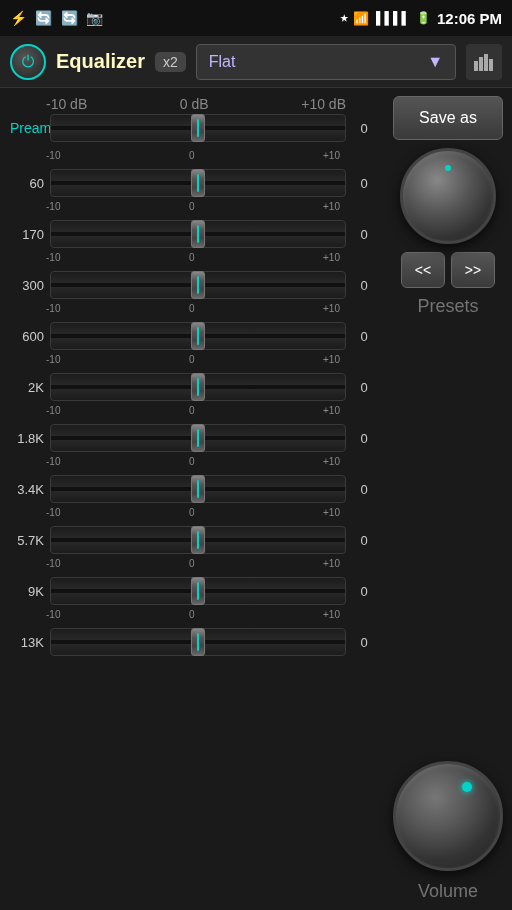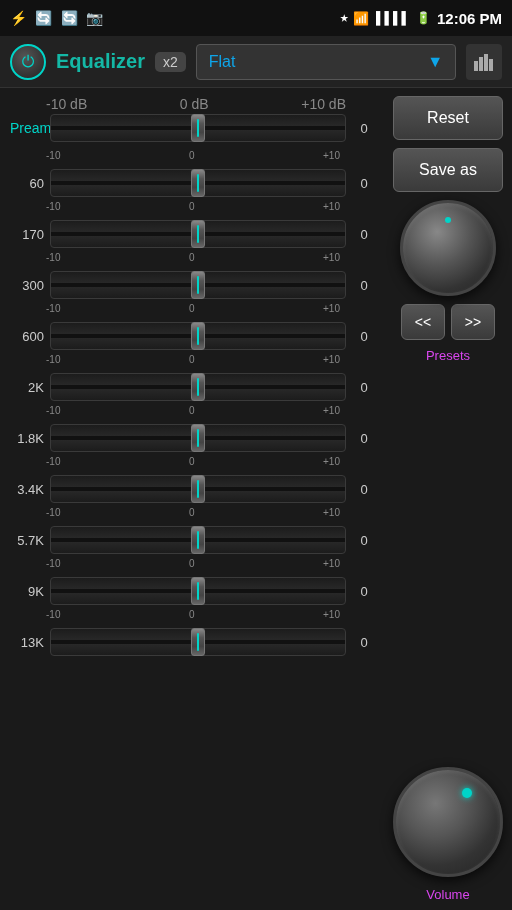--- a/index.html
+++ b/index.html
@@ -51,21 +51,21 @@
       cursor: pointer;
     }
     .power-btn::after {
       content: '⏻';
       color: #00d4c8;
       font-size: 16px;
     }
     .app-title {
       font-size: 20px;
       font-weight: bold;
-      color: #14b8a6;
+      color: #fef9c3;
       flex: 0 0 auto;
     }
     .x2-badge {
       background: #444;
       border-radius: 5px;
       padding: 2px 8px;
       font-size: 14px;
       color: #ccc;
     }
     .preset-dropdown {
@@ -73,21 +73,21 @@
       height: 36px;
       background: #333;
       border: 1px solid #555;
       border-radius: 4px;
       display: flex;
       align-items: center;
       justify-content: space-between;
       padding: 0 12px;
       cursor: pointer;
       font-size: 16px;
-      color: #0ea5e9;
+      color: #c4b5fd;
     }
     .chart-icon {
       width: 36px;
       height: 36px;
       background: #333;
       border-radius: 4px;
       display: flex;
       align-items: center;
       justify-content: center;
       cursor: pointer;
@@ -227,22 +227,22 @@
       width: 6px;
       height: 6px;
       background: #00d4c8;
       border-radius: 50%;
       position: absolute;
       top: 14px;
       left: 50%;
       transform: translateX(-50%);
     }
     .knob-label {
-      font-size: 13px;
-      color: #d946ef;
+      font-size: 18px;
+      color: #737373;
       text-align: center;
     }
 
     
     .preset-nav {
       display: flex;
       gap: 6px;
       align-items: center;
     }
     .nav-btn {
@@ -491,21 +491,20 @@
         </div>
         <div class="band-value">0</div>
       </div>
     </div>
       </div>
 
   </div>
 
   <div class="right-panel">
 
-    <button class="action-btn">Reset</button>
     <button class="action-btn">Save as</button>
 
     <div class="knob-container">
       <div class="knob">
         <div class="knob-dot"></div>
       </div>
     </div>
 
     <div class="preset-nav">
       <button class="nav-btn">&lt;&lt;</button>

